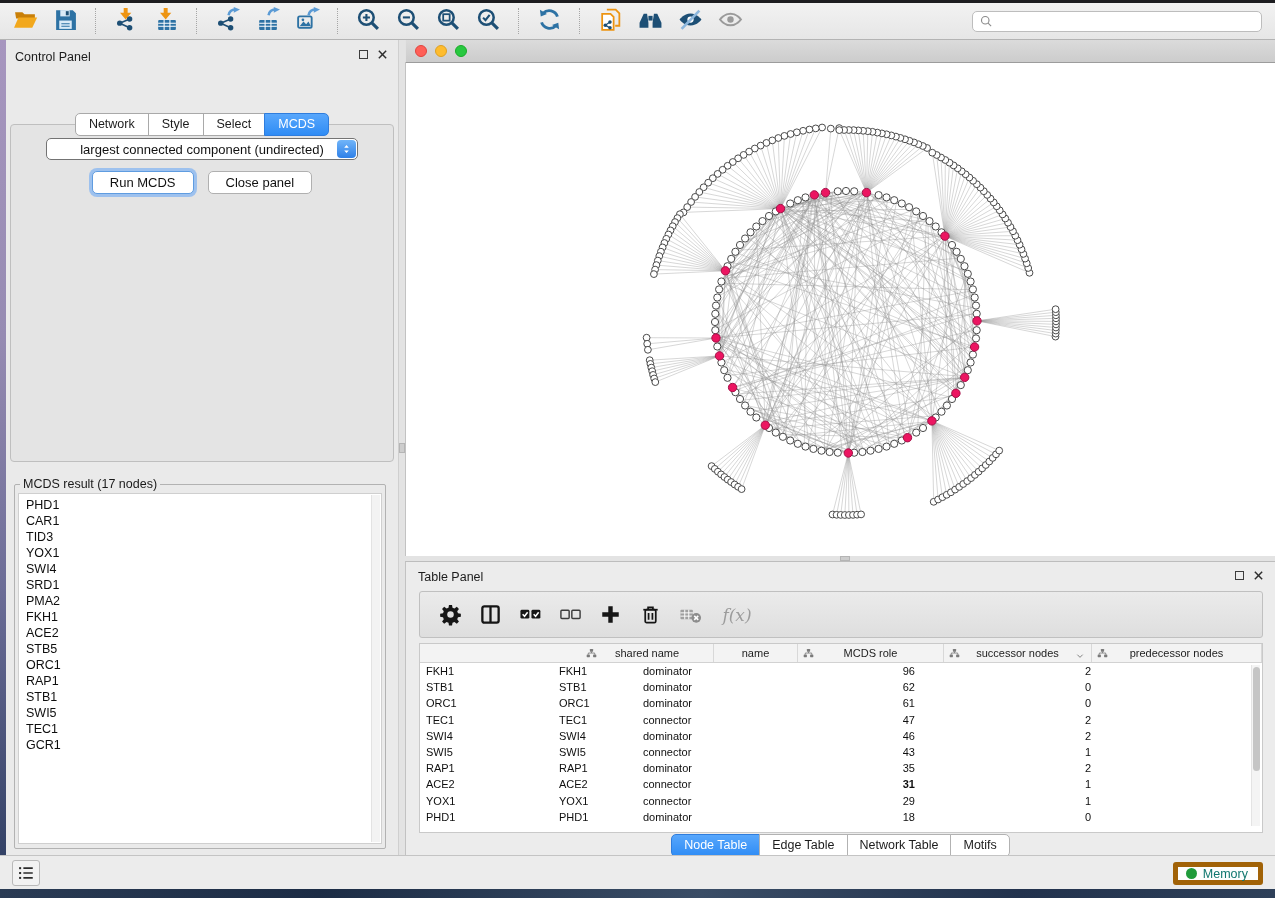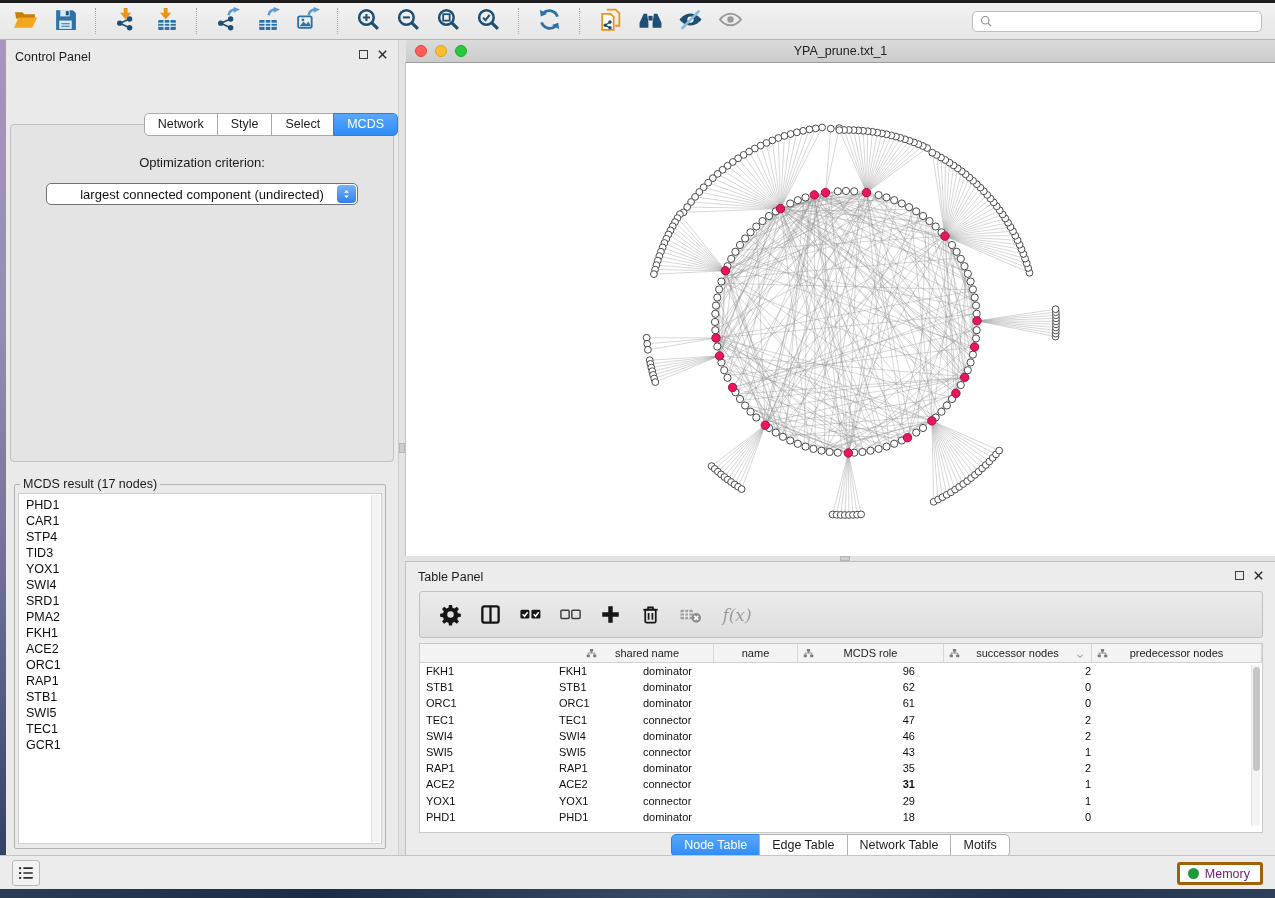--- a/index.html
+++ b/index.html
@@ -31,21 +31,21 @@
     font:12px "Liberation Sans",sans-serif; height:17px; }
 
   
   .control-panel { position:absolute; left:6px; top:40px; width:393px; height:815px;
     background:#eaeaea; border-right:1px solid #cfcfcf; font-size:12.5px; }
   .cp-header { position:relative; height:30px; }
   .cp-title { position:absolute; left:9px; top:10px; color:#1c1c1c; }
   .win-btns { position:absolute; right:10px; top:9px; display:flex; gap:9px; align-items:center; }
   .float-btn { width:9px; height:9px; border:1.5px solid #3c3c3c; display:inline-block; }
   .close-btn svg { width:11px; height:11px; display:block; }
-  .cp-tabs { position:absolute; left:0; right:0; top:73px; display:flex; justify-content:flex-end; z-index:2; }
+  .cp-tabs { position:absolute; left:0; right:0; top:73px; display:flex; justify-content:center; z-index:2; }
   .cp-tab { padding:3px 13px 4px; font-size:12.5px; background:#fff; color:#1c1c1c;
     border:1px solid #a9a9a9; margin-left:-1px; cursor:pointer; }
   .cp-tab:first-child { border-radius:5px 0 0 5px; margin-left:0; }
   .cp-tab:last-child { border-radius:0 5px 5px 0; }
   .cp-tab.active { background:linear-gradient(#58a7fc,#2f8cf5); color:#fff; border-color:#2f7ddd; }
   .cp-card { position:absolute; left:4px; top:84px; width:384px; height:338px;
     background:#e4e4e4; border:1px solid #bfbfbf; border-radius:4px; }
   .opt-label { margin-top:30px; text-align:center; font-size:13px; color:#1a1a1a; }
   .select { position:relative; margin:13px auto 0; width:312px; height:22px; background:#fff;
     border:1px solid #737373; border-radius:5px; display:flex; align-items:center;
@@ -127,22 +127,22 @@
   .tt-tab.active { background:linear-gradient(#58a7fc,#2f8cf5); color:#fff; border-color:#2f7ddd; }
 
   
   .status-bar { position:absolute; left:0; top:855px; width:1275px; height:34px;
     background:#ececec; border-top:1px solid #c4c4c4; }
   .list-btn { position:absolute; left:12px; top:4px; width:28px; height:26px;
     background:#f2f2f2; border:1px solid #b9b9b9; border-radius:3px; cursor:pointer;
     display:flex; align-items:center; justify-content:center; }
   .list-btn svg { width:18px; height:18px; }
   .memory-btn { position:absolute; right:12px; top:6px; height:23px; padding:0 10px 0 8px;
-    background:#fdfdfd; border:3px solid #a16207; border-radius:3px; cursor:pointer;
-    display:flex; align-items:center; gap:6px; font:12.5px "Liberation Sans",sans-serif; color:#701a75; }
+    background:#fdfdfd; border:5px solid #a16207; border-radius:3px; cursor:pointer;
+    display:flex; align-items:center; gap:6px; font:12.5px "Liberation Sans",sans-serif; color:#0f766e; }
   .memory-btn .dot { width:11px; height:11px; border-radius:50%; }
 </style>
 </head>
 <body>
 
 <div id="app">
   <div class="top-strip"></div>
 
   <div class="toolbar">
     <div class="tb-icons" id="toolbarIcons">
@@ -308,44 +308,47 @@
           </span>
       </span>
     </div>
     <div class="cp-tabs" id="cpTabs">
         <div class="cp-tab">Network</div>
         <div class="cp-tab">Style</div>
         <div class="cp-tab">Select</div>
         <div class="cp-tab active">MCDS</div>
       </div>
     <div class="cp-card">
-      <div class="opt-label">Optimization criterion:</div>
       <div class="select">
         <span>largest connected component (undirected)</span>
         <span class="select-cap" id="selectCap">
             <svg viewBox="0 0 24 24" xmlns="http://www.w3.org/2000/svg">
               <path fill="#fff" d="M12 3.5l5 5.5H7zM12 20.5L7 15h10z"></path>
             </svg>
           </span>
       </div>
+      <div class="btn-row">
+        <button class="mac-btn focused">Run MCDS</button>
+        <button class="mac-btn">Close panel</button>
+      </div>
     </div>
     <fieldset class="result-box">
       <legend>MCDS result (17 nodes)</legend>
       <div class="result-list" id="resultList">
         <span class="list-scroll-track"></span>
       <div class="result-item">PHD1</div>
           <div class="result-item">CAR1</div>
-          <div class="result-item">STP4</div>
           <div class="result-item">TID3</div>
           <div class="result-item">YOX1</div>
           <div class="result-item">SWI4</div>
           <div class="result-item">SRD1</div>
           <div class="result-item">PMA2</div>
           <div class="result-item">FKH1</div>
           <div class="result-item">ACE2</div>
+          <div class="result-item">STB5</div>
           <div class="result-item">ORC1</div>
           <div class="result-item">RAP1</div>
           <div class="result-item">STB1</div>
           <div class="result-item">SWI5</div>
           <div class="result-item">TEC1</div>
           <div class="result-item">GCR1</div>
         </div>
     </fieldset>
   </section>
 
@@ -353,21 +356,20 @@
       <span class="handle"></span>
     </div>
 
   <section class="network-window">
     <div class="net-titlebar">
       <span class="traffic">
         <i class="tl red"></i>
         <i class="tl yellow"></i>
         <i class="tl green"></i>
       </span>
-      <span class="net-title">YPA_prune.txt_1</span>
     </div>
     <div class="net-canvas">
       <svg id="netSvg" width="870" height="493" viewBox="0 0 870 493">
           <g stroke="#909090" stroke-opacity="0.45" stroke-width="0.8">
             <line x1="374.5" y1="145.6" x2="416.1" y2="64.5"></line>
             <line x1="374.5" y1="145.6" x2="409.7" y2="65.4"></line>
             <line x1="374.5" y1="145.6" x2="403.4" y2="66.5"></line>
             <line x1="374.5" y1="145.6" x2="397.1" y2="67.8"></line>
             <line x1="374.5" y1="145.6" x2="390.8" y2="69.3"></line>
             <line x1="374.5" y1="145.6" x2="384.6" y2="71.0"></line>

